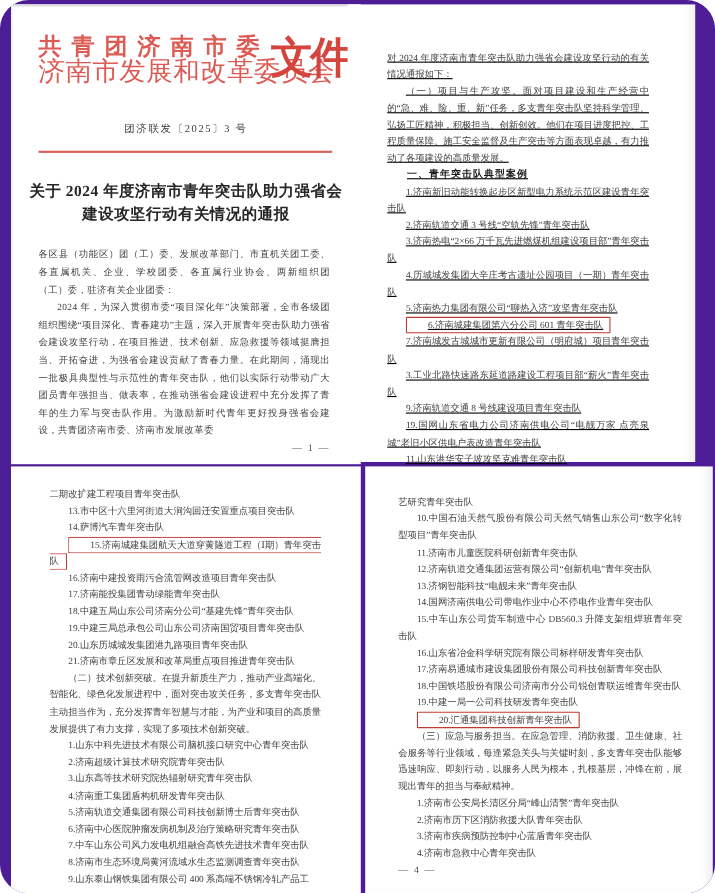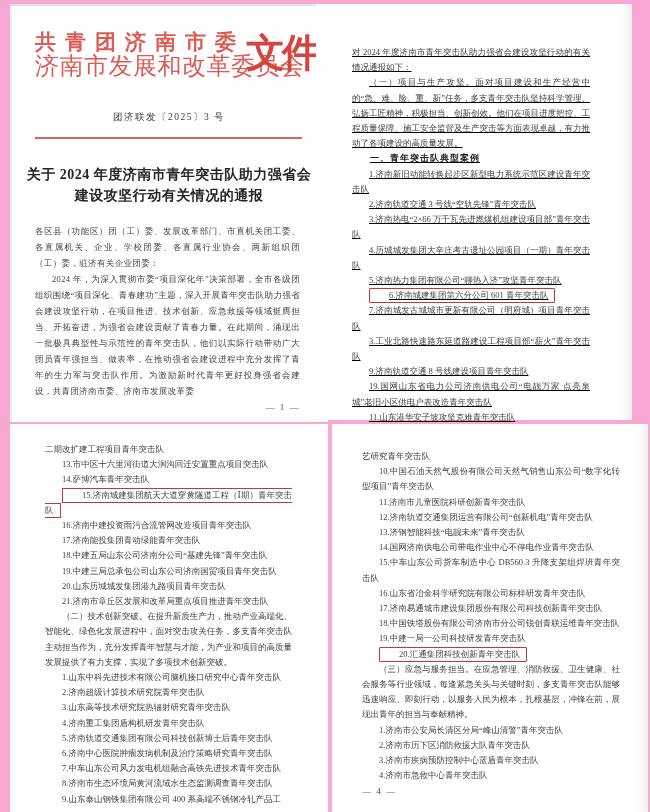--- a/index.html
+++ b/index.html
@@ -1,22 +1,23 @@
 <!DOCTYPE html>
 <html style="--red: #dc5b54; --red2: #d4453f; --rule: #d9625c; --box: #bf3b31; --ink: #414141;"><head>
 <meta charset="utf-8">
 <style>
   :root{
     --red:#dc5b54; --red2:#d4453f; --rule:#d9625c; --box:#bf3b31; --ink:#414141;
   }
   html,body{margin:0;padding:0;}
   body{background:#ffffff;}
   .canvas{
-    position:relative;width:650px;height:812px;background:#f9a8d4;overflow:hidden;
+    position:relative;width:650px;height:812px;background:#4c1d95;overflow:hidden;
     font-family:"Liberation Serif","DejaVu Serif",serif;
+    border-radius:26px;
   }
   .page{position:absolute;background:#ffffff;}
   #p1{left:10px;top:4px;width:318px;height:416px;border-top:2px solid #e2e2e2;box-shadow:inset 2px 0 0 #f1f1f1;}
   #p2{left:316px;top:4px;width:316px;height:416px;box-shadow:inset -9px 0 9px -5px rgba(0,0,0,0.07);text-decoration:underline;}
   #p3{left:10px;top:424px;width:318px;height:388px;}
   #p4{left:332px;top:424px;width:316px;height:388px;box-shadow:inset -9px 0 9px -5px rgba(0,0,0,0.07);}
 
   
   .letterhead{position:relative;margin:24px 16px 0 25px;height:50px;}
   .lh-line1{font-size:21px;font-weight:bold;color:var(--red);letter-spacing:9px;line-height:25px;white-space:nowrap;}

